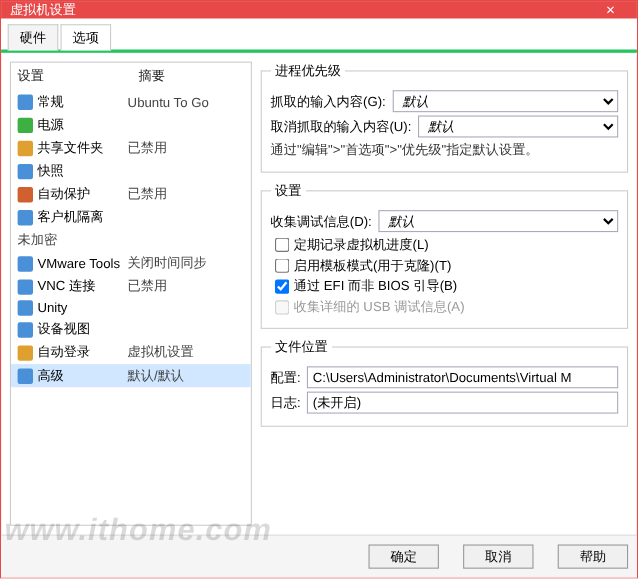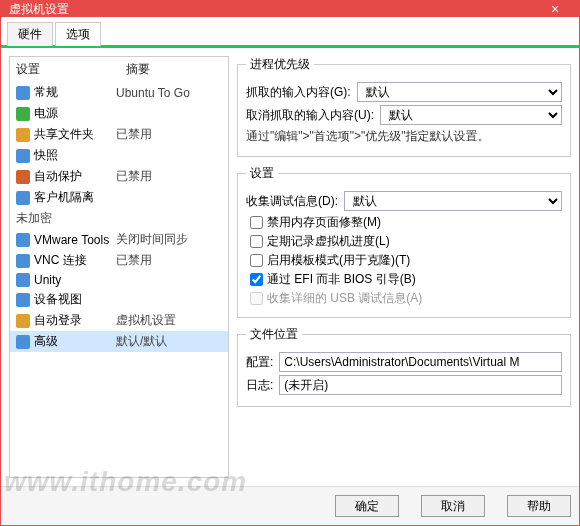--- a/index.html
+++ b/index.html
@@ -19,21 +19,21 @@
 .row.sel { background: #d0e7ff; }
 .ic { width: 14px; height: 14px; display: inline-block; flex-shrink: 0; }
 .row .c1 { width: 96px; display: flex; align-items: center; gap: 4px; }
 .row .c2 { color: #444; }
 .right { flex: 1; display: flex; flex-direction: column; gap: 8px; }
 fieldset { border: 1px solid #ccc; padding: 6px 8px 8px 8px; }
 legend { padding: 0 4px; }
 .frow { display: flex; align-items: center; gap: 6px; margin: 3px 0; }
 .frow label:first-child { white-space: nowrap; }
 select, input[type=text] { border: 1px solid #aab; background: #fff; height: 20px; padding: 0 4px; font-size: 12px; }
-select { flex: 1; }
+select { flex: 1; font-style: italic; }
 .cb { display: flex; align-items: center; gap: 4px; margin: 2px 0 2px 4px; }
 .cb.dis { color: #999; }
 .footer { display: flex; justify-content: flex-end; padding: 8px; gap: 22px; border-top: 1px solid #ddd; background: #f5f5f5; }
 .btn { min-width: 64px; height: 22px; border: 1px solid #999; background: #f0f0f0; cursor: pointer; }
 .txtin { flex: 1; }
 .watermark { position: fixed; left: 0; bottom: 28px; opacity: 0.18; font-size: 28px; font-weight: bold; font-style: italic; color: #333; pointer-events: none; padding-left: 4px; letter-spacing: 1px; }
 </style>
 </head>
 <body>
 
@@ -162,24 +162,20 @@
       </fieldset>
 
       <fieldset>
         <legend>设置</legend>
         <div class="frow">
           <label>收集调试信息(D):</label>
           <select><option>默认</option></select>
         </div>
         <label class="cb">
             <input type="checkbox" style="">
-            <span>禁用内存页面修整(M)</span>
-          </label>
-        <label class="cb">
-            <input type="checkbox" style="">
             <span>定期记录虚拟机进度(L)</span>
           </label>
         <label class="cb">
             <input type="checkbox" style="">
             <span>启用模板模式(用于克隆)(T)</span>
           </label>
         <label class="cb">
             <input type="checkbox" checked="" style="">
             <span>通过 EFI 而非 BIOS 引导(B)</span>
           </label>

